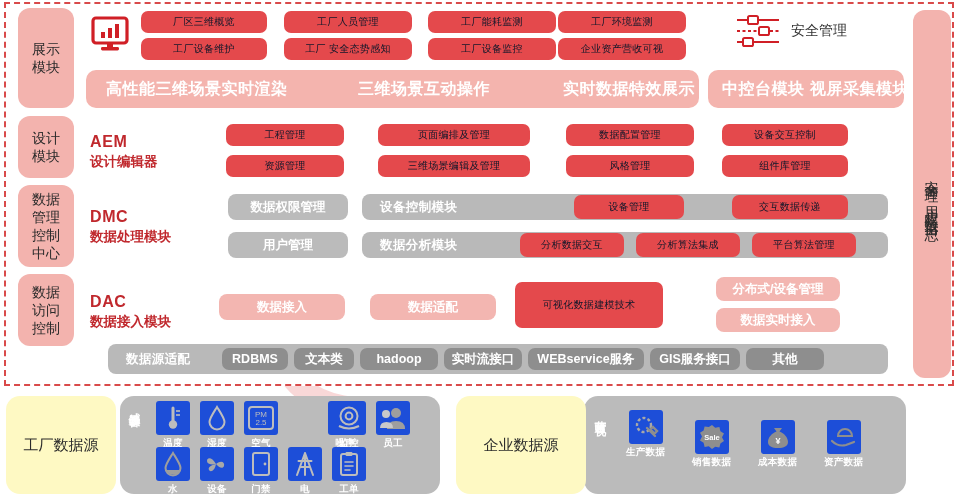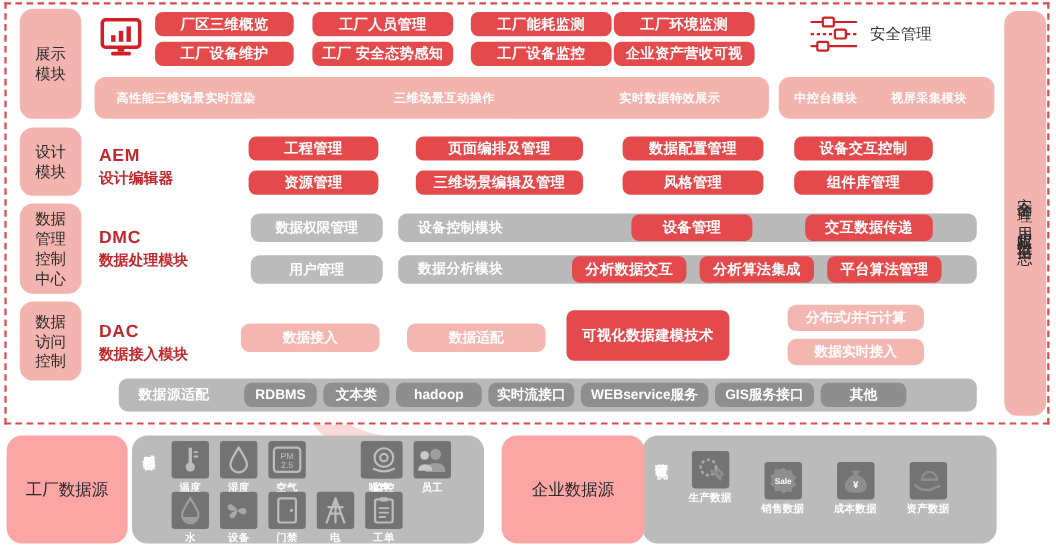--- a/index.html
+++ b/index.html
@@ -48,28 +48,28 @@
   
   .side-tag{
     position:absolute;background:#f3b3ae;border-radius:12px;
     display:flex;align-items:center;justify-content:center;
     text-align:center;color:#2b2b2b;font-size:14px;line-height:18px;
     z-index:20;
   }
   .red-btn{
     position:absolute;background:#e4494c;border-radius:7px;
     display:flex;align-items:center;justify-content:center;
-    color:#ffffff;font-size:13px;font-weight:bold;letter-spacing:.3px;
+    color:#0f172a;font-size:10px;font-weight:normal;letter-spacing:.3px;
     z-index:30;white-space:nowrap;
   }
   .pink-band{
     position:absolute;background:#f4b4ae;border-radius:10px;z-index:20;
   }
   .pink-band .lbl{
-    position:absolute;color:#ffffff;font-size:11px;font-weight:bold;
+    position:absolute;color:#ffffff;font-size:16px;font-weight:bold;
     letter-spacing:.5px;white-space:nowrap;top:50%;transform:translateY(-50%);
   }
   .gray-band{
     position:absolute;background:#b9b9b9;border-radius:8px;z-index:20;
   }
   .gray-band .lbl{
     position:absolute;color:#ffffff;font-size:12.5px;font-weight:bold;
     letter-spacing:.4px;white-space:nowrap;top:50%;transform:translateY(-50%);
   }
   .pink-soft{
@@ -104,38 +104,38 @@
     color:#2b2b2b;font-size:14px;letter-spacing:3px;line-height:1;
   }
   .sec-col .v-text.gap{margin-top:14px;}
 
   
   .remote-wrap{position:absolute;left:735px;top:14px;z-index:30;display:flex;align-items:center;}
   .remote-lbl{margin-left:10px;font-size:14px;color:#333;white-space:nowrap;}
 
   
   .bot-tag{
-    position:absolute;background:#fca5a5;border-radius:14px;
+    position:absolute;background:#fef9c3;border-radius:14px;
     display:flex;align-items:center;justify-content:center;
     color:#2b2b2b;font-size:15px;z-index:20;
   }
   .bot-panel{
     position:absolute;background:#bbbbbb;border-radius:14px;z-index:15;
   }
   .v-label{
     position:absolute;writing-mode:vertical-rl;text-orientation:upright;
     color:#ffffff;font-size:11.5px;font-weight:bold;letter-spacing:1px;line-height:1;
     z-index:25;
   }
   .icon-cell{
     position:absolute;display:flex;flex-direction:column;
     align-items:center;z-index:25;
   }
   .icon-box{
-    width:34px;height:34px;background:#737373;border-radius:3px;
+    width:34px;height:34px;background:#1d4ed8;border-radius:3px;
     display:flex;align-items:center;justify-content:center;
   }
   .icon-cap{
     margin-top:2px;color:#ffffff;font-size:9.5px;font-weight:bold;
     white-space:nowrap;letter-spacing:.3px;
   }
   svg{display:block;}
 </style>
 </head>
 <body>
@@ -248,21 +248,21 @@
 
   <div class="mod-name" style="left:90px;top:293px;">
     <span class="abbr">DAC</span>
     <span class="cn">数据接入模块</span>
   </div>
 
   <div class="pink-soft" style="left:219px;top:294px;width:126px;height:26px;">数据接入</div>
   <div class="pink-soft" style="left:370px;top:294px;width:126px;height:26px;">数据适配</div>
   <div class="red-btn" style="left:515px;top:282px;width:148px;height:46px;">可视化数据建模技术</div>
 
-  <div class="pink-soft" style="left:716px;top:277px;width:124px;height:24px;">分布式/并行计算</div>
+  <div class="pink-soft" style="left:716px;top:277px;width:124px;height:24px;">分布式/设备管理</div>
   <div class="pink-soft" style="left:716px;top:308px;width:124px;height:24px;">数据实时接入</div>
 
   <div class="gray-band" style="left:108px;top:344px;width:780px;height:30px;">
     <span class="lbl" style="left:18px;">数据源适配</span>
   </div>
   <div class="gray-chip" style="left:222px;top:348px;width:66px;height:22px;">RDBMS</div>
   <div class="gray-chip" style="left:294px;top:348px;width:60px;height:22px;">文本类</div>
   <div class="gray-chip" style="left:360px;top:348px;width:78px;height:22px;">hadoop</div>
   <div class="gray-chip" style="left:444px;top:348px;width:78px;height:22px;">实时流接口</div>
   <div class="gray-chip" style="left:528px;top:348px;width:116px;height:22px;">WEBservice服务</div>

